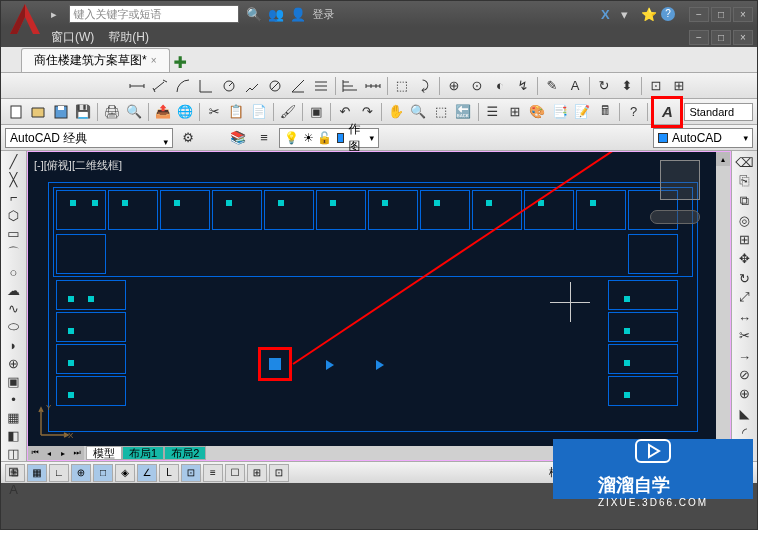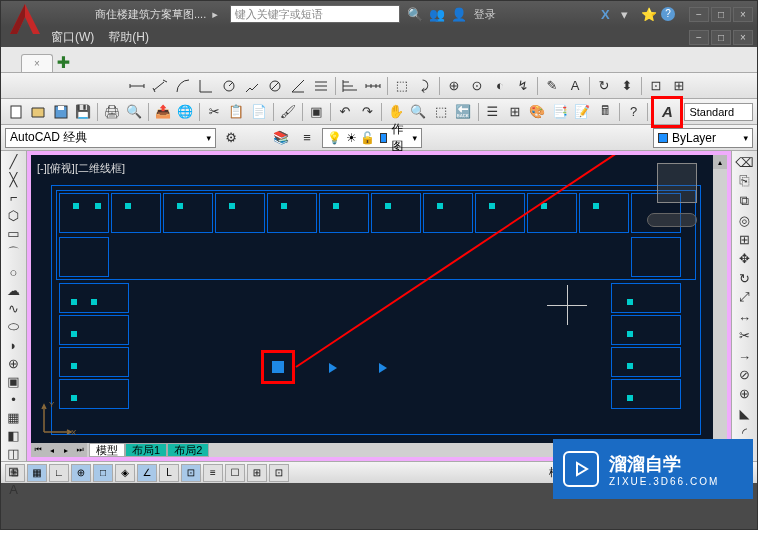--- a/index.html
+++ b/index.html
@@ -165,21 +165,21 @@
       background: #fff;
       border: 1px solid #888;
       height: 20px;
       display: flex;
       align-items: center;
       padding: 0 4px;
       font-size: 12px;
       gap: 4px;
     }
     .dropdown .arrow { margin-left: auto; font-size: 9px; }
-    .workspace-dd { width: 211px; }
+    .workspace-dd { width: 168px; align-items: flex-end; }
     .layer-dd { width: 100px; }
     .bylayer-dd { width: 100px; }
     .layer-swatch { width: 10px; height: 10px; background: #1e90ff; border: 1px solid #333; }
     
     .main-area {
       display: flex;
       height: 310px;
       position: relative;
     }
     .left-toolbar {
@@ -190,21 +190,21 @@
       flex-direction: column;
       align-items: center;
       padding-top: 2px;
       gap: 1px;
     }
     .drawing-canvas {
       flex: 1;
       background: #0a1628;
       position: relative;
       overflow: hidden;
-      border: 4px solid #f0abfc;
+      border: 1px solid #f0abfc;
       text-align: center;
     }
     .right-toolbar {
       width: 26px;
       background: linear-gradient(to right, #f4f4f4, #e0e0e0);
       border-left: 1px solid #aaa;
       display: flex;
       flex-direction: column;
       align-items: center;
       padding-top: 2px;
@@ -356,20 +356,21 @@
       right: 4px;
       width: 200px;
       height: 60px;
       background: #1a6bc4;
       color: #fff;
       display: flex;
       align-items: center;
       padding: 0 10px;
       gap: 10px;
       z-index: 50;
+      flex-direction: column;
     }
     .wm-logo {
       width: 36px;
       height: 36px;
       border: 2px solid #fff;
       border-radius: 6px;
       display: flex;
       align-items: center;
       justify-content: center;
     }
@@ -382,21 +383,20 @@
 
 <div class="app-window">
 
   <div class="title-bar">
     <div class="app-logo">
       <svg viewBox="0 0 40 40">
           <path d="M5 35 L20 5 L35 35 L28 35 L20 18 L12 35 Z" fill="#c62828"></path>
           <path d="M5 35 L20 5 L20 18 L12 35 Z" fill="#8b1a1a"></path>
         </svg>
     </div>
-    <span class="title-text">商住楼建筑方案草图....</span>
     <span class="title-arrow">▸</span>
     <div class="search-box">
       <span>键入关键字或短语</span>
     </div>
     <div class="title-icons">
       <span class="title-icon">🔍</span>
       <span class="title-icon">👥</span>
       <span class="title-icon">👤</span>
       <span style="color:#ccc">登录</span>
     </div>
@@ -419,20 +419,21 @@
     <span class="menu-item">帮助(H)</span>
     <div class="doc-win-ctrl">
       <div class="win-btn">−</div>
       <div class="win-btn">□</div>
       <div class="win-btn">×</div>
     </div>
   </div>
 
   <div class="doc-tabs">
     <div class="doc-tab">
+      <span>商住楼建筑方案草图*</span>
       <span class="tab-close">×</span>
     </div>
     <span style="margin-left:4px;color:#2a7a2a;font-size:16px">✚</span>
   </div>
 
   <div class="toolbar-row">
     <div style="flex:0 0 120px"></div>
     <div class="tool-btn">
         <svg viewBox="0 0 16 16">
           <path d="M1 8h14M1 6v4M15 6v4" stroke="#333" fill="none"></path>
@@ -581,21 +582,21 @@
       <span>💡</span>
       <span>☀</span>
       <span>🔓</span>
       <div class="layer-swatch"></div>
       <span>作图</span>
       <span class="arrow">▾</span>
     </div>
     <div style="flex:1"></div>
     <div class="dropdown bylayer-dd">
       <div class="layer-swatch"></div>
-      <span>ByLayer</span>
+      <span>AutoCAD</span>
       <span class="arrow">▾</span>
     </div>
   </div>
 
   <div class="main-area">
 
     <div class="left-toolbar">
       <div class="tool-btn">╱</div>
       <div class="tool-btn">╳</div>
       <div class="tool-btn">⌐</div>

